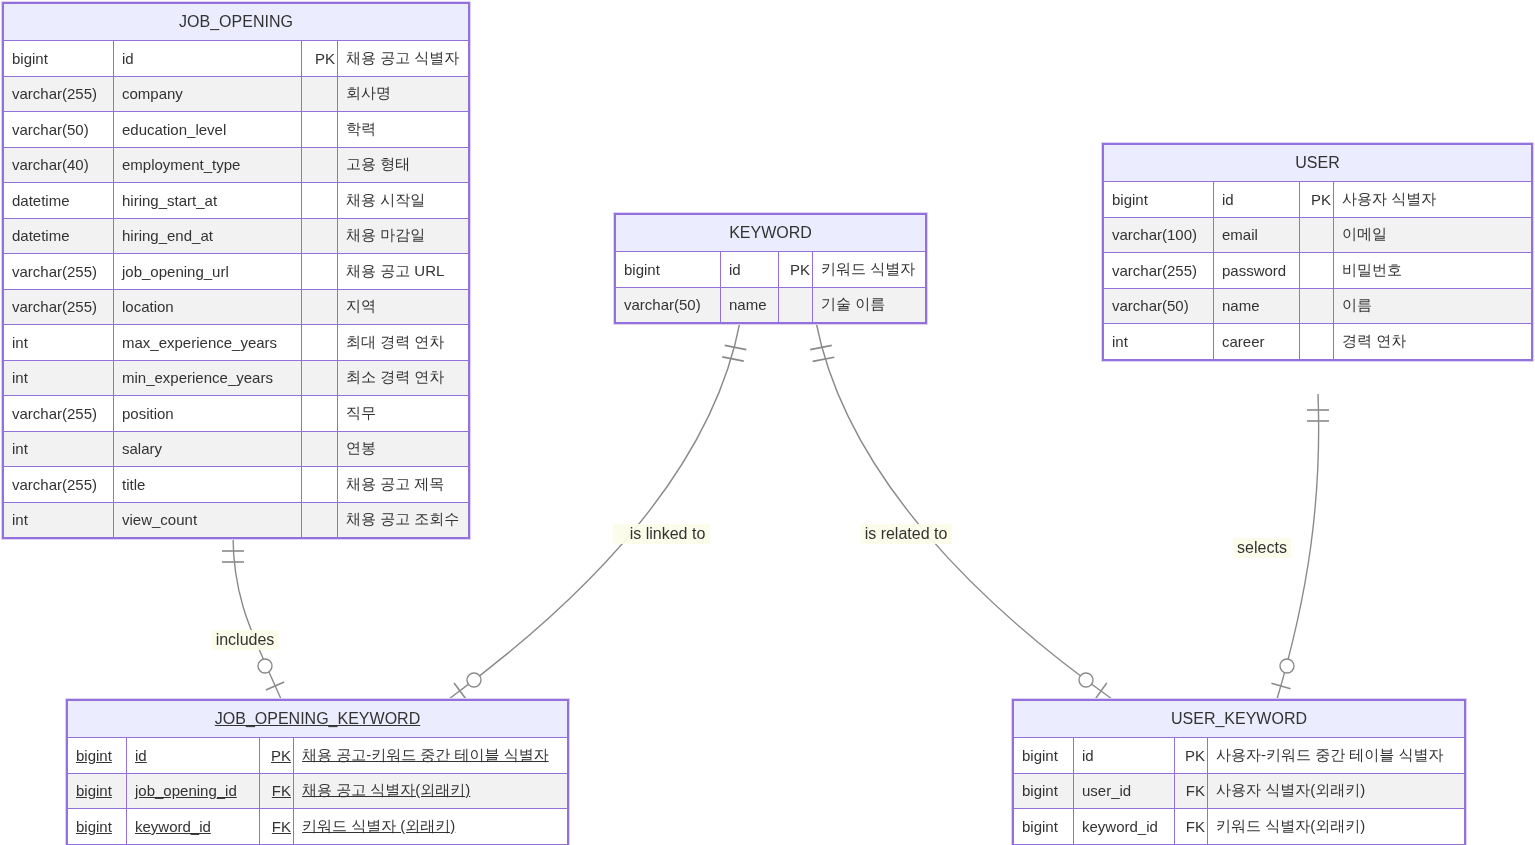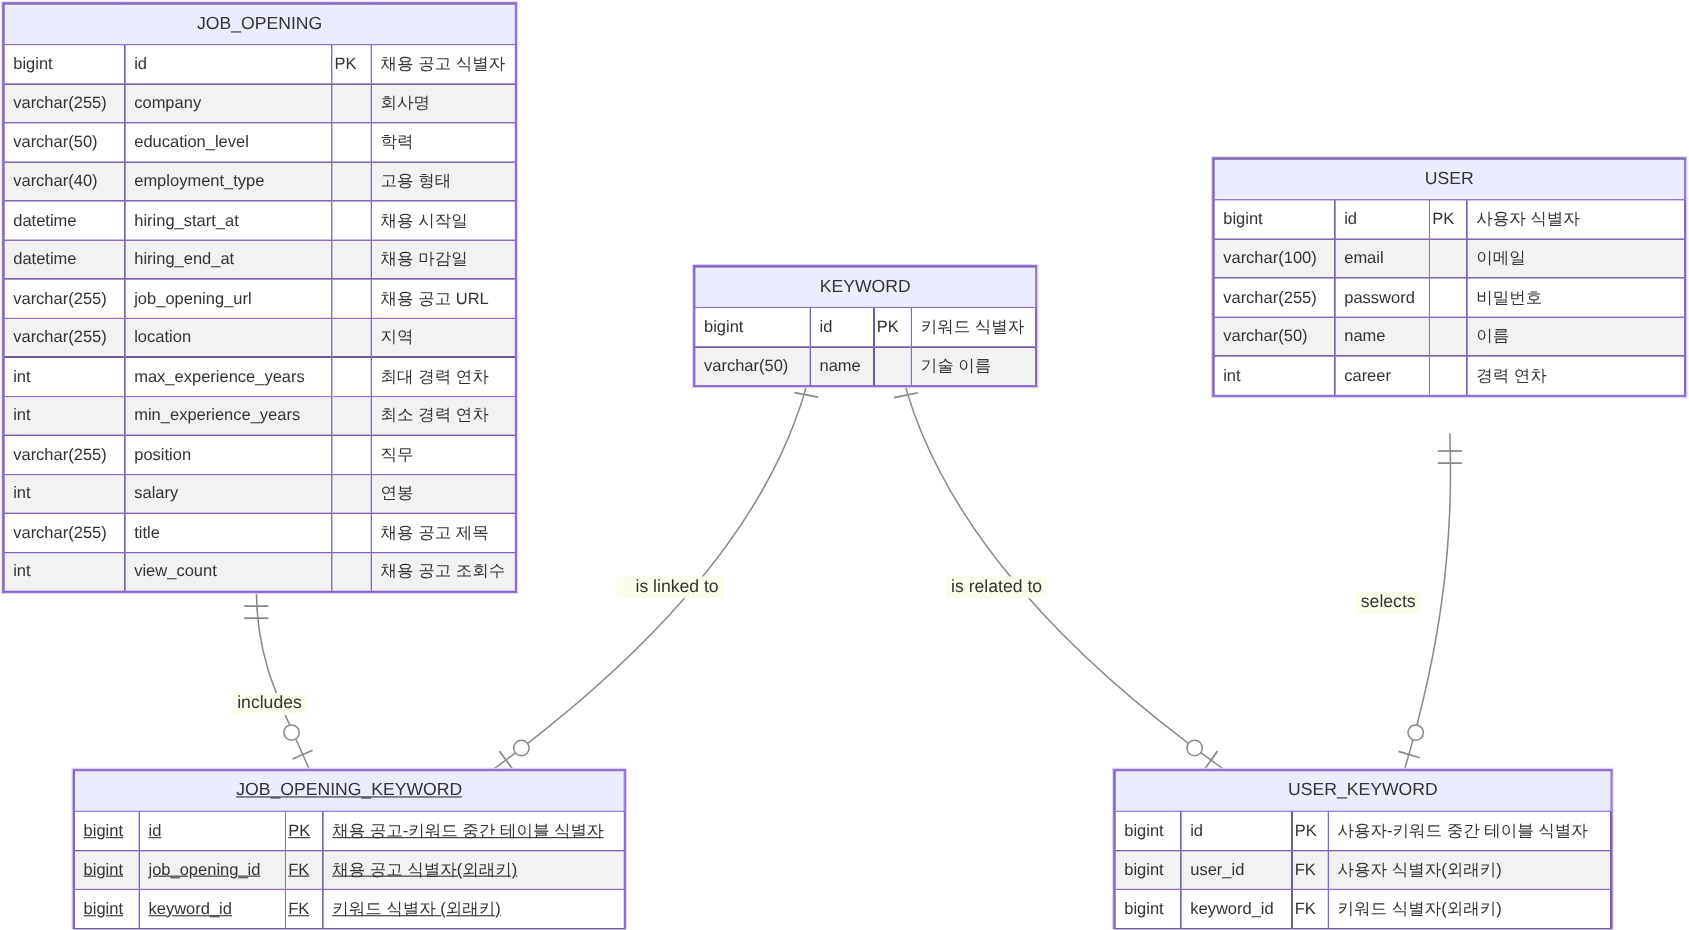--- a/index.html
+++ b/index.html
@@ -23,26 +23,26 @@
   .entity table{border-collapse:collapse;table-layout:fixed;}
   .entity th{
     background:#ECECFF;border:1px solid #9370DB;height:36px;
     font-size:16px;font-weight:normal;text-align:center;padding:0 6px;
   }
   .entity td{
     border:1px solid #9370DB;height:34.5px;font-size:15px;
     padding:0 8px;white-space:nowrap;overflow:hidden;background:#ffffff;
   }
   .entity tr.even td{background:#f2f2f2;}
-  .entity td.key{text-align:left;padding:0 2px;}
+  .entity td.key{text-align:right;padding:0 2px;}
   
   #ent-job-opening{left:2px;top:2px;}
   #ent-job-opening col:nth-child(1){width:110px}#ent-job-opening col:nth-child(2){width:188px}
   #ent-job-opening col:nth-child(3){width:36px}#ent-job-opening col:nth-child(4){width:131px}
-  #ent-keyword{left:630px;top:213px;margin-top:28px;}
+  #ent-keyword{left:614px;top:213px;}
   #ent-keyword col:nth-child(1){width:105px}#ent-keyword col:nth-child(2){width:58px}
   #ent-keyword col:nth-child(3){width:34px}#ent-keyword col:nth-child(4){width:113px}
   #ent-user{left:1102px;top:143px;}
   #ent-user col:nth-child(1){width:110px}#ent-user col:nth-child(2){width:86px}
   #ent-user col:nth-child(3){width:34px}#ent-user col:nth-child(4){width:198px}
   #ent-job-opening-keyword{left:66px;top:699px;text-decoration:underline;}
   #ent-job-opening-keyword col:nth-child(1){width:59px}#ent-job-opening-keyword col:nth-child(2){width:133px}
   #ent-job-opening-keyword col:nth-child(3){width:34px}#ent-job-opening-keyword col:nth-child(4){width:274px}
   #ent-user-keyword{left:1012px;top:699px;}
   #ent-user-keyword col:nth-child(1){width:60px}#ent-user-keyword col:nth-child(2){width:101px}
@@ -98,21 +98,21 @@
     <g class="rel-marker" transform="translate(1318,421)">
         <line x1="-11" y1="0" x2="11" y2="0"></line>
       </g>
     <circle class="rel-circle" cx="1287" cy="666" r="7"></circle>
     <g class="rel-marker" transform="translate(1281,686) rotate(16.6)">
         <line x1="-10" y1="0" x2="10" y2="0"></line>
       </g>
   </svg>
 
   <div class="rel-label" style="left:245px;top:620px;margin-top:20px;">includes</div>
-  <div class="rel-label" style="left:609px;top:534px;padding-left:17px;">is linked to</div>
+  <div class="rel-label" style="left:661px;top:534px;padding-left:17px;">is linked to</div>
   <div class="rel-label" style="left:906px;top:534px;">is related to</div>
   <div class="rel-label" style="left:1262px;top:548px;">selects</div>
 
   <div class="entity" id="ent-job-opening">
     <table>
       <colgroup>
           <col>
           <col>
           <col>
           <col>

